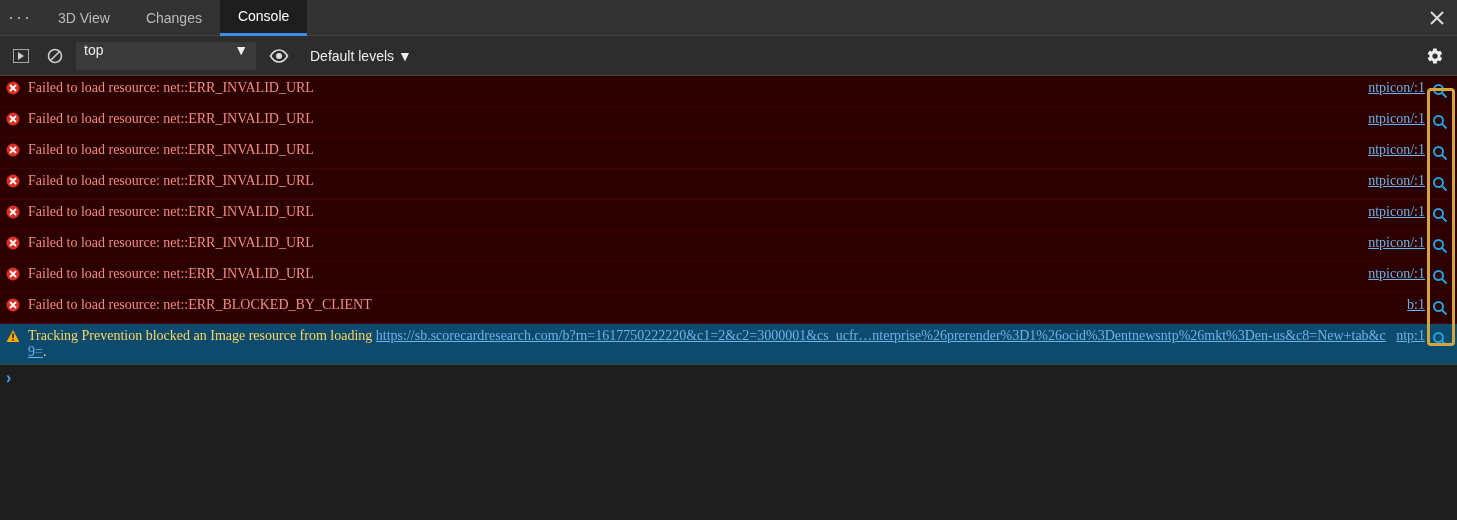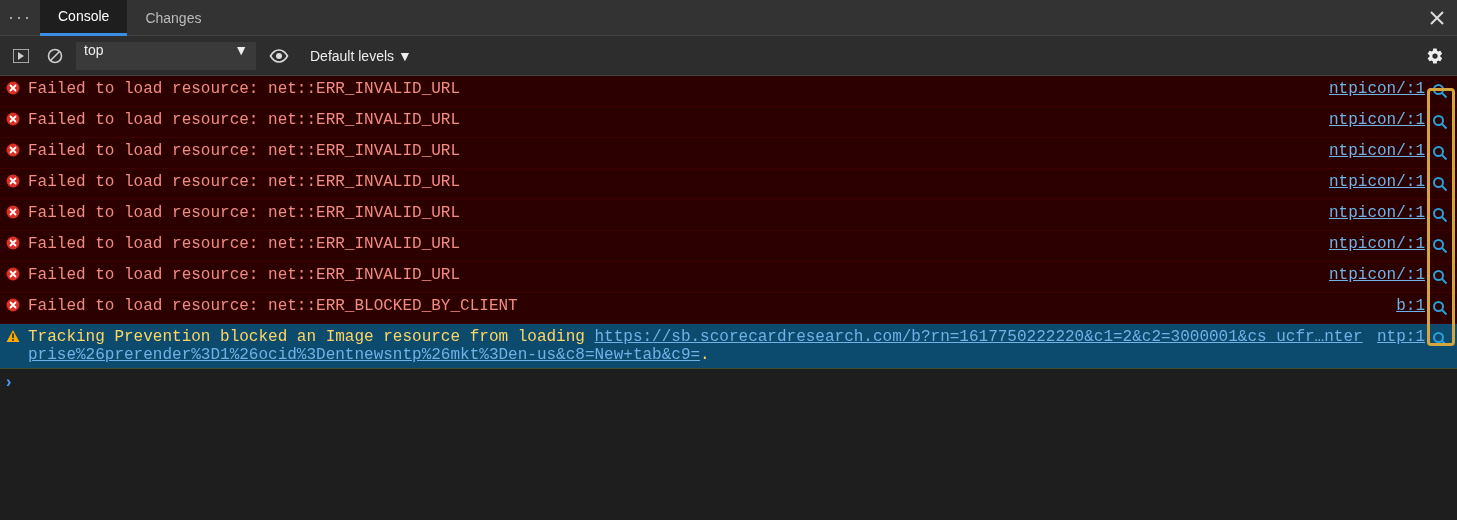--- a/index.html
+++ b/index.html
@@ -21,43 +21,44 @@
   .filter-input::placeholder{color:#999;}
   .levels { display:flex; align-items:center; height:28px; padding:0 8px; color:#eee; font-size:14px; cursor:pointer; gap:4px;}
   .issues-box { display:flex; align-items:center; height:28px; padding:0 10px; border:1px solid #555; color:#eee; font-size:14px; gap:6px; cursor:pointer;}
   .badge { width:14px; height:14px; display:inline-flex; align-items:center; justify-content:center; font-size:11px; font-weight:bold; }
   .badge.red{background:#d93025;color:#fff;}
   .badge.orange{background:#f29900;color:#000;}
   .badge.blue{background:#1a73e8;color:#fff;}
   .gear { margin-left:auto; width:28px;height:28px;display:flex;align-items:center;justify-content:center;color:#eee;cursor:pointer;}
   
   
-  .console { font-family: Liberation Mono, monospace; font-size:16px;border-radius:19px;}
+  .console { font-family: Liberation Serif, serif; font-size:14px;border-radius:19px;}
   .row { display:flex; align-items:flex-start; min-height:27px; padding:4px 6px; border-bottom:1px solid rgba(80,0,0,0.5); position:relative;}
   .row.error { background:#2d0000; color:#f28b82;}
   .row.warning { background:#0c4a6e; color:#fdd663; border-bottom:1px solid rgba(100,80,0,0.6);}
   .row-icon { width:16px; height:16px; flex-shrink:0; margin-right:6px; margin-top:1px;}
   .row-msg { flex:1; white-space:pre-wrap; word-break:break-all;}
   .row-msg a {color:#6fb2e8; text-decoration:underline;}
   .row-src { margin-left:8px; margin-right:4px; color:#6fb2e8; text-decoration:underline; white-space:nowrap; cursor:pointer;}
   .row-search {width:22px;height:22px;display:flex;align-items:center;justify-content:center;color:#2aa0da;cursor:pointer;flex-shrink:0;}
   
   .prompt-row { display:flex; align-items:center; height:26px; padding:4px 6px; color:#4aa0ff;}
   .chevron-prompt{color:#4aa0ff;font-weight:bold;}
   
   
   .highlight-col{position:absolute; top:88px; right:2px; width:28px; height:258px; border:3px solid #d4a73e; pointer-events:none; border-radius:4px;}
 </style>
 </head>
 <body>
 
 <div class="tabbar">
   <div class="more-icon">···</div>
+  <div class="tab">3D View</div>
+  <div class="tab">Changes</div>
   <div class="tab active">Console</div>
-  <div class="tab">Changes</div>
   <div class="close-x">
     <svg width="14" height="14" viewBox="0 0 14 14">
         <path d="M1 1 L13 13 M13 1 L1 13" stroke="#ddd" stroke-width="2"></path>
       </svg>
   </div>
 </div>
 
 <div class="toolbar">
   <div class="tb-btn">
     <svg width="16" height="14" viewBox="0 0 16 14">

